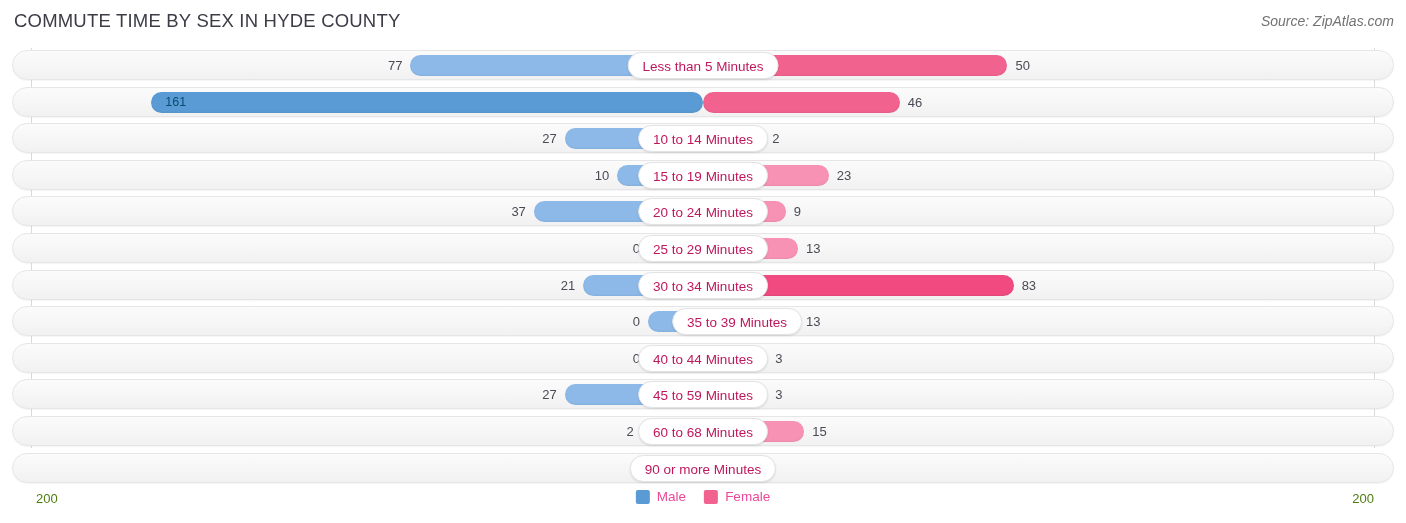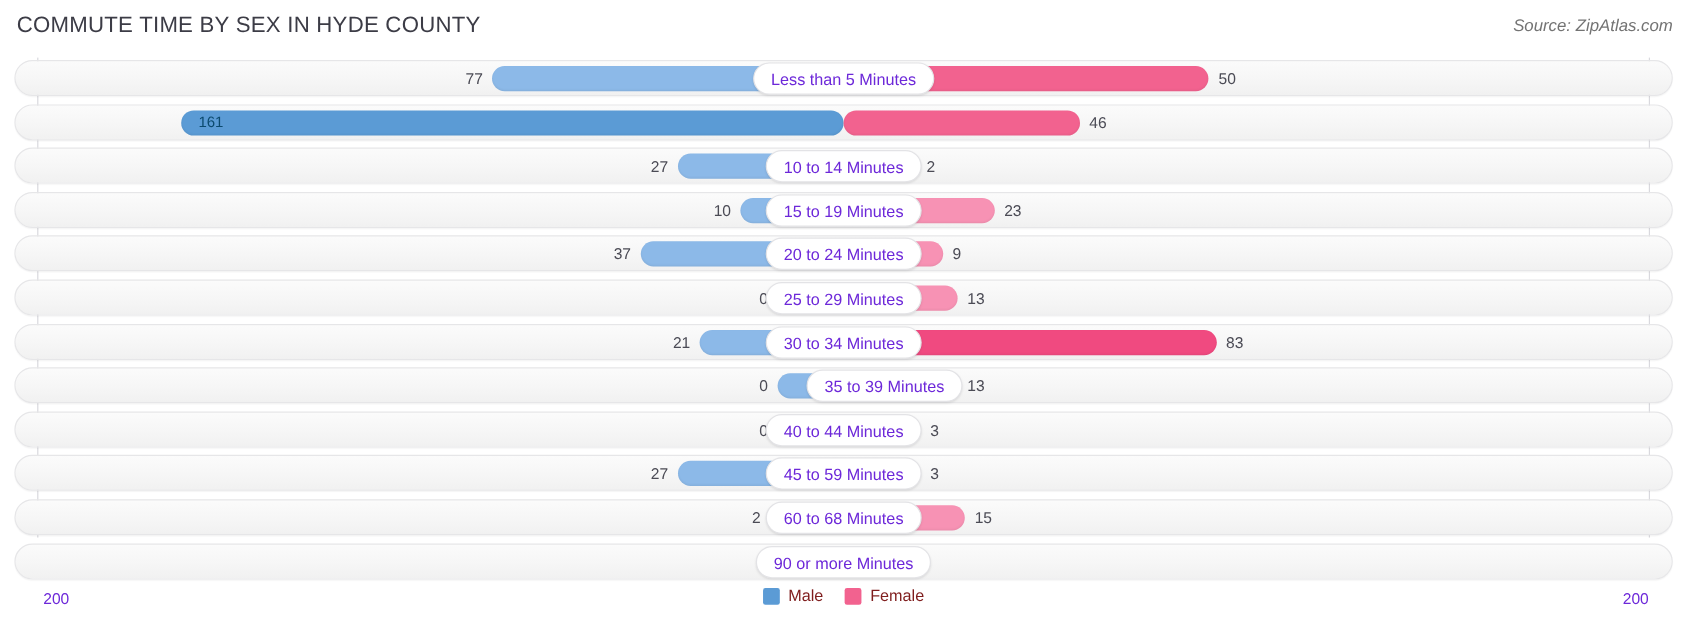--- a/index.html
+++ b/index.html
@@ -122,42 +122,42 @@
   
   .pill {
     position: absolute;
     top: 5px;
     height: 27px;
     line-height: 27px;
     background: #ffffff;
     border: 1px solid #e3e3e6;
     border-radius: 14px;
     font-size: 13.5px;
-    color: #6d28d9;
+    color: #be185d;
     text-align: center;
     white-space: nowrap;
     box-shadow: 0 1px 2px rgba(0,0,0,.10);
     padding: 0 14px;
     box-sizing: border-box;
     transform: translateX(-50%);
   }
 
   
   .footer {
     position: absolute;
     left: 0;
     bottom: 0;
     width: 1406px;
     height: 40px;
   }
   .axis-max {
     position: absolute;
     top: 8px;
     font-size: 13px;
-    color: #6d28d9;
+    color: #4d7c0f;
   }
   .axis-max.left  { left: 36px; }
   .axis-max.right { right: 32px; }
 
   .legend {
     position: absolute;
     left: 50%;
     top: 6px;
     transform: translateX(-50%);
     display: flex;
@@ -173,21 +173,21 @@
   .swatch {
     width: 14px;
     height: 14px;
     border-radius: 2px;
     display: inline-block;
   }
   .swatch.male   { background: #5b9bd5; }
   .swatch.female { background: #f2628f; }
   .legend-label {
     font-size: 13.5px;
-    color: #7f1d1d;
+    color: #ec4899;
   }
 </style>
 </head>
 <body>
 
 <div class="header">
   <div class="chart-title">COMMUTE TIME BY SEX IN HYDE COUNTY</div>
   <div class="source">Source: ZipAtlas.com</div>
 </div>
 

